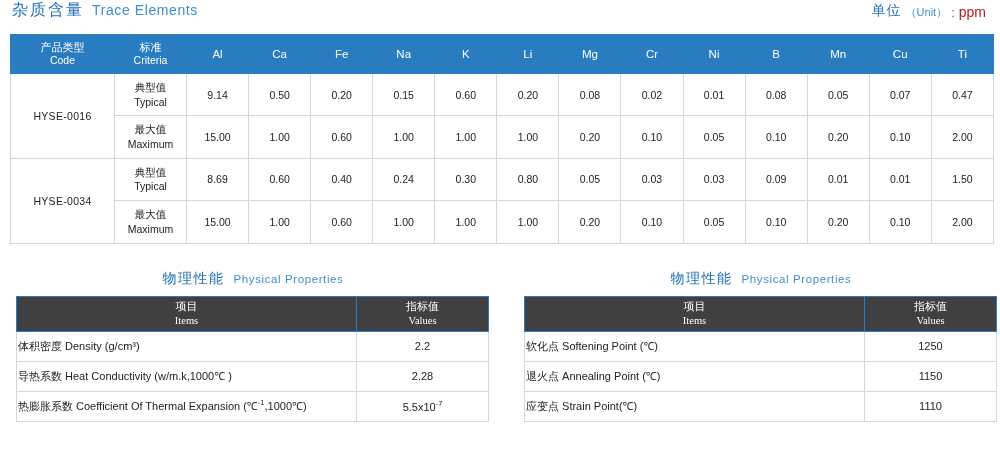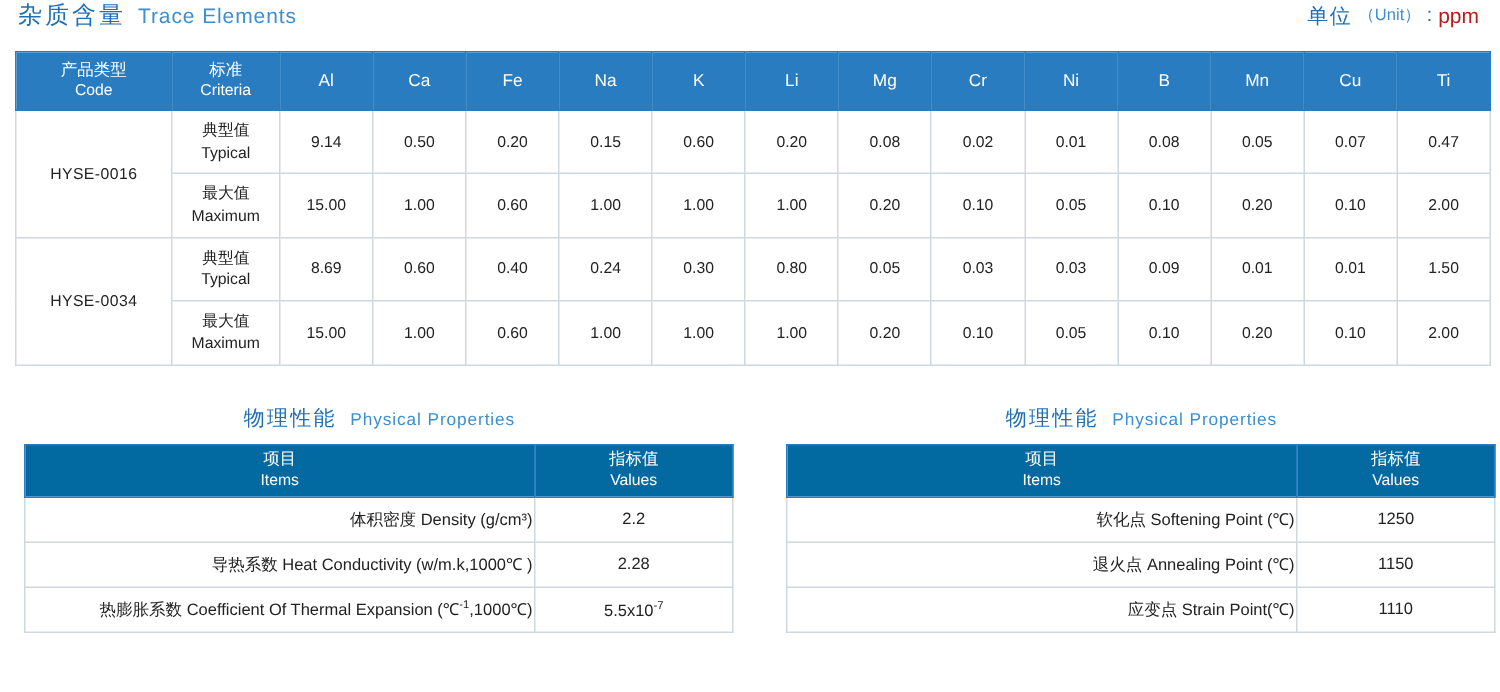--- a/index.html
+++ b/index.html
@@ -42,21 +42,21 @@
     letter-spacing: 2px;
     font-weight: normal;
   }
   .th-en {
     font-size: 14px;
     color: #3c8fd0;
     letter-spacing: 0.6px;
   }
   .th-right {
     display: flex;
-    align-items: flex-start;
+    align-items: flex-end;
     gap: 4px;
     font-size: 13px;
     color: #1f6fb5;
   }
   .th-unit-cn { font-size: 14px; letter-spacing: 1px; }
   .th-unit-en { font-size: 11px; color: #3c8fd0; }
   .th-colon { font-size: 13px; }
   .th-ppm { font-size: 14px; color: #b91c1c; }
 
   
@@ -129,38 +129,39 @@
     font-size: 11.5px;
     color: #3c8fd0;
     letter-spacing: 0.6px;
   }
   table.props {
     width: 100%;
     border-collapse: collapse;
     table-layout: fixed;
   }
   table.props th {
-    background: #0369a1;
+    background: #404040;
     color: #fff;
     border: 1px solid #2a7cc0;
     font-weight: normal;
     height: 32px;
     line-height: 1.25;
     font-size: 11px;
+    font-family: Liberation Serif, serif;
   }
   table.props th .cn { display: block; }
   table.props th .en { display: block; font-size: 10.5px; }
   table.props td {
     border: 1px solid #cfd8e0;
     height: 27px;
     font-size: 11px;
     text-align: center;
     color: #222;
   }
-  table.props td.item { text-align: right; }
+  table.props td.item { text-align: left; }
   sup { font-size: 7.5px; vertical-align: super; }
 </style>
 </head>
 <body>
 
 <div class="page">
 
   <div class="top-header">
     <div class="th-left">
       <span class="th-cn">杂质含量</span>

